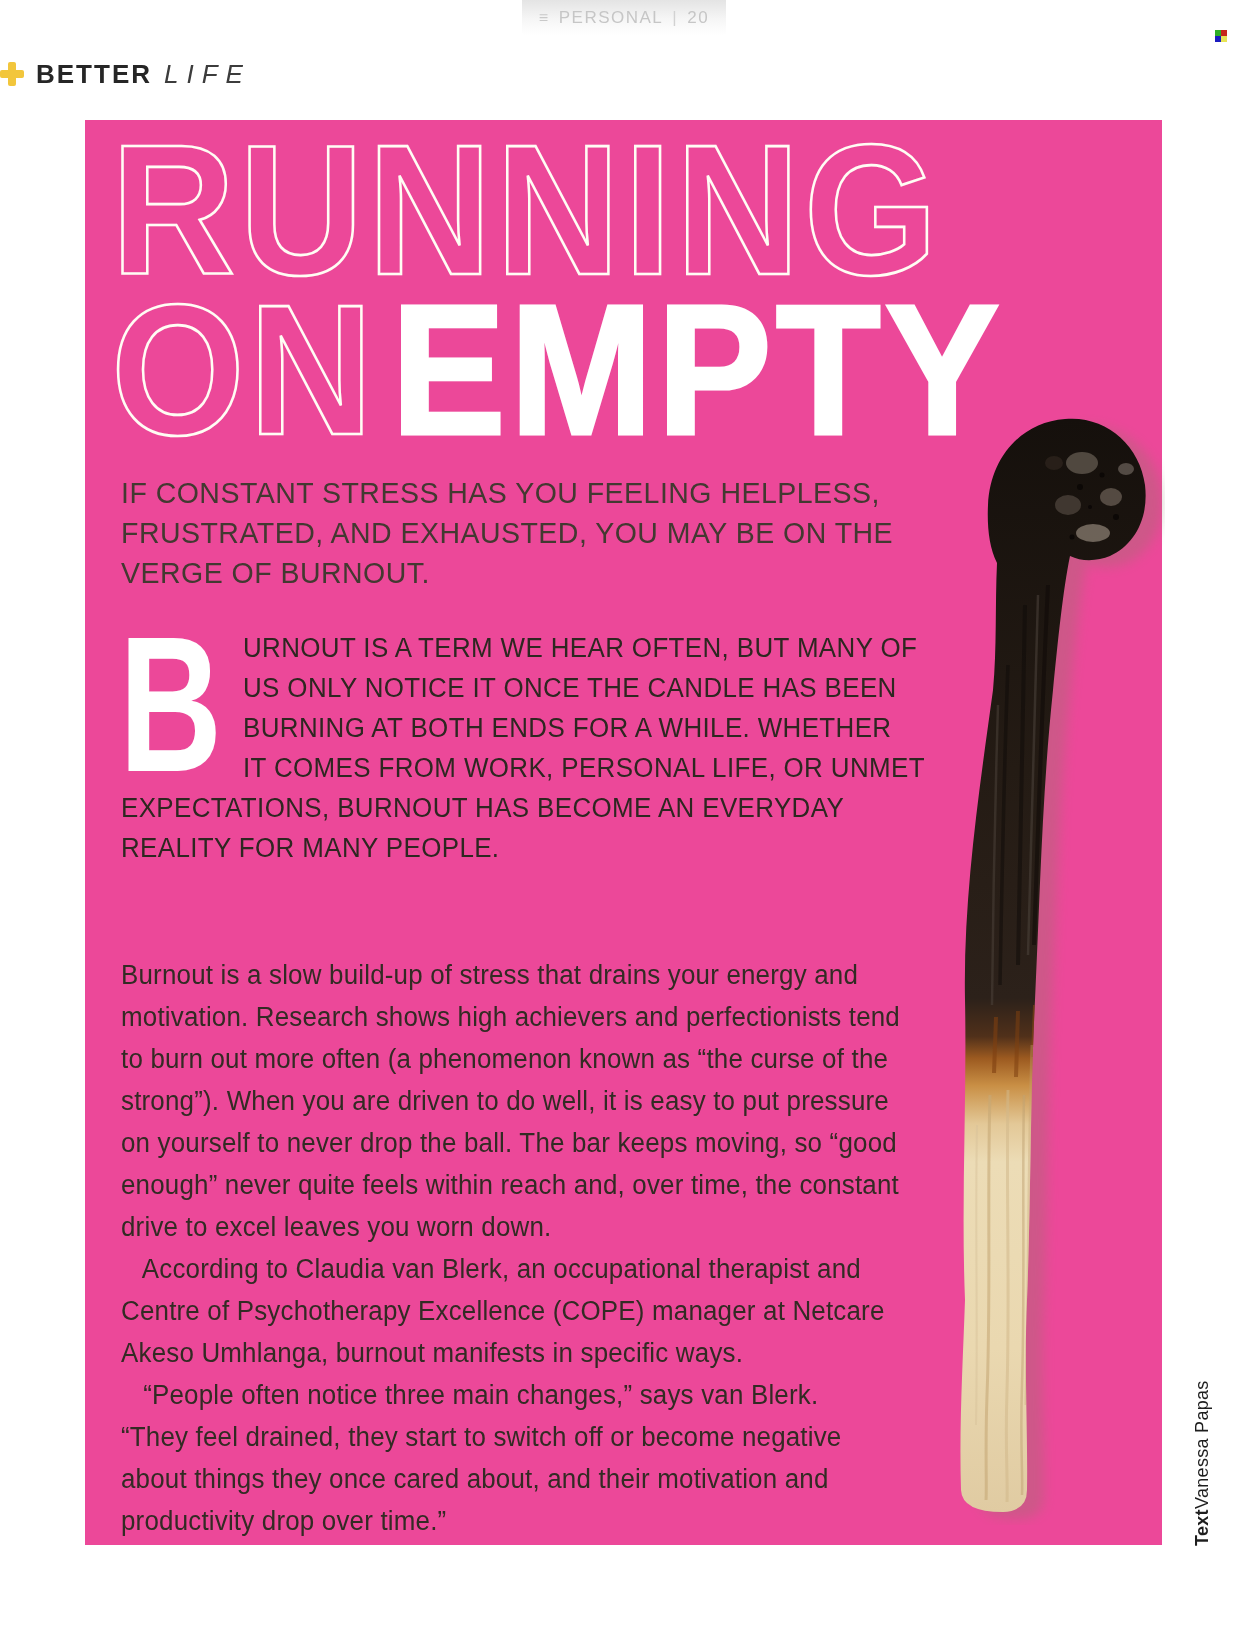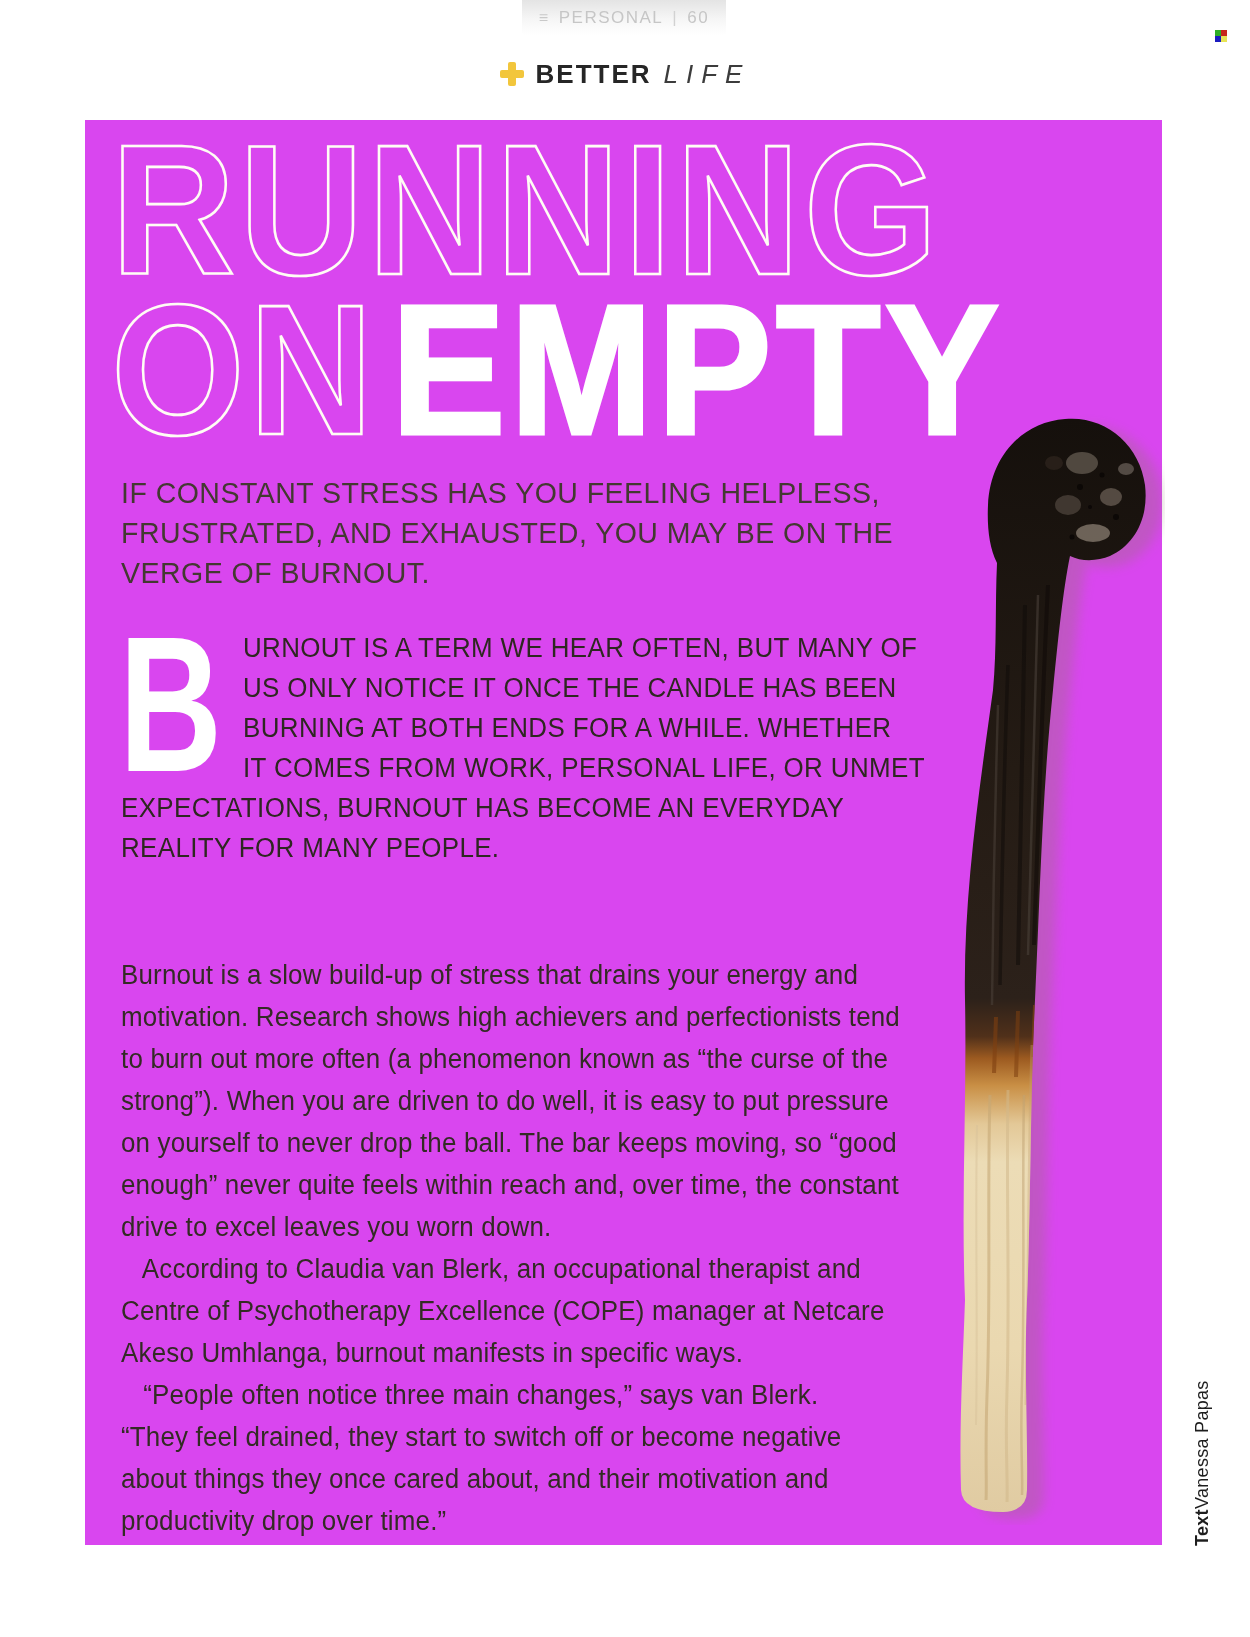--- a/index.html
+++ b/index.html
@@ -11,30 +11,30 @@
     background:linear-gradient(180deg,#e4e4e4 0%,#f6f6f6 55%,#ffffff 100%);
     border-radius:0 0 3px 3px;display:flex;align-items:center;justify-content:center;
     gap:9px;color:#c6c6c6;font-size:17px;letter-spacing:1.5px;cursor:pointer;}
   .contents-bar .menu-glyph{font-size:16px;color:#c9c9c9;}
   .contents-bar .divider{color:#d2d2d2;font-weight:300;}
   .corner-marker{position:absolute;left:1215px;top:30px;width:12px;height:12px;
     display:grid;grid-template-columns:6px 6px;grid-template-rows:6px 6px;}
   .corner-marker i{display:block;}
 
   .section-heading{position:absolute;left:0;top:56px;width:1250px;height:36px;
-    display:flex;align-items:center;justify-content:center;gap:12px;}
+    display:flex;align-items:center;gap:12px;}
   .plus-icon{position:relative;width:24px;height:24px;}
   .plus-icon::before,.plus-icon::after{content:"";position:absolute;background:#f2c63c;border-radius:2px;}
   .plus-icon::before{left:8px;top:0;width:8px;height:24px;}
   .plus-icon::after{left:0;top:8px;width:24px;height:8px;}
   .section-bold{font-size:26px;font-weight:700;letter-spacing:2px;color:#262626;}
   .section-light{font-size:26px;font-weight:400;letter-spacing:8px;color:#3c3c3c;font-style:italic;}
 
   
-  .panel{position:absolute;left:85px;top:120px;width:1077px;height:1425px;background:#d946ef;}
+  .panel{position:absolute;left:85px;top:120px;width:1077px;height:1425px;background:#ec4899;}
 
   .title-line{position:absolute;left:26px;white-space:nowrap;
     font-weight:700;font-size:172px;line-height:1;letter-spacing:4px;
     transform:scaleY(1.08);transform-origin:left top;}
   .title-outline{color:transparent;-webkit-text-stroke:2.5px #fffdf4;}
   .t1{top:-4px;}
   .t2{top:156px;}
   .title-solid{color:#ffffff;-webkit-text-stroke:3px #ffffff;margin-left:14px;}
 
   .standfirst{position:absolute;left:36px;top:353px;
@@ -69,21 +69,21 @@
 </style>
 </head>
 <body>
 
 <div class="page">
 
   <div class="contents-bar">
     <span class="menu-glyph">≡</span>
     <span>PERSONAL</span>
     <span class="divider">|</span>
-    <span>60</span>
+    <span>20</span>
   </div>
 
   <div class="corner-marker">
     <i style="background:#2fae26"></i>
     <i style="background:#c6261c"></i>
     <i style="background:#1b1bc0"></i>
     <i style="background:#e7e457"></i>
   </div>
 
   <div class="section-heading">

